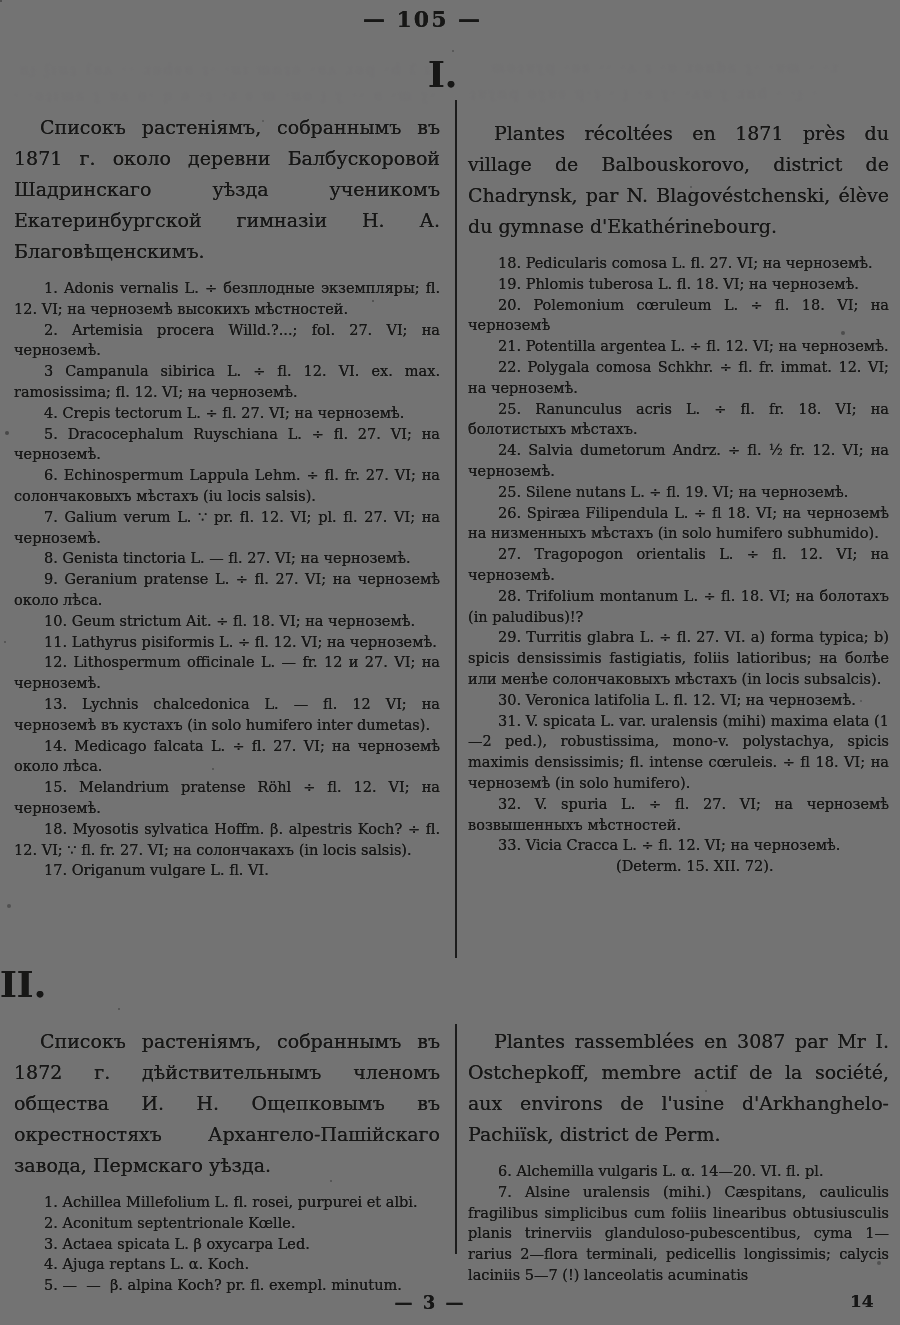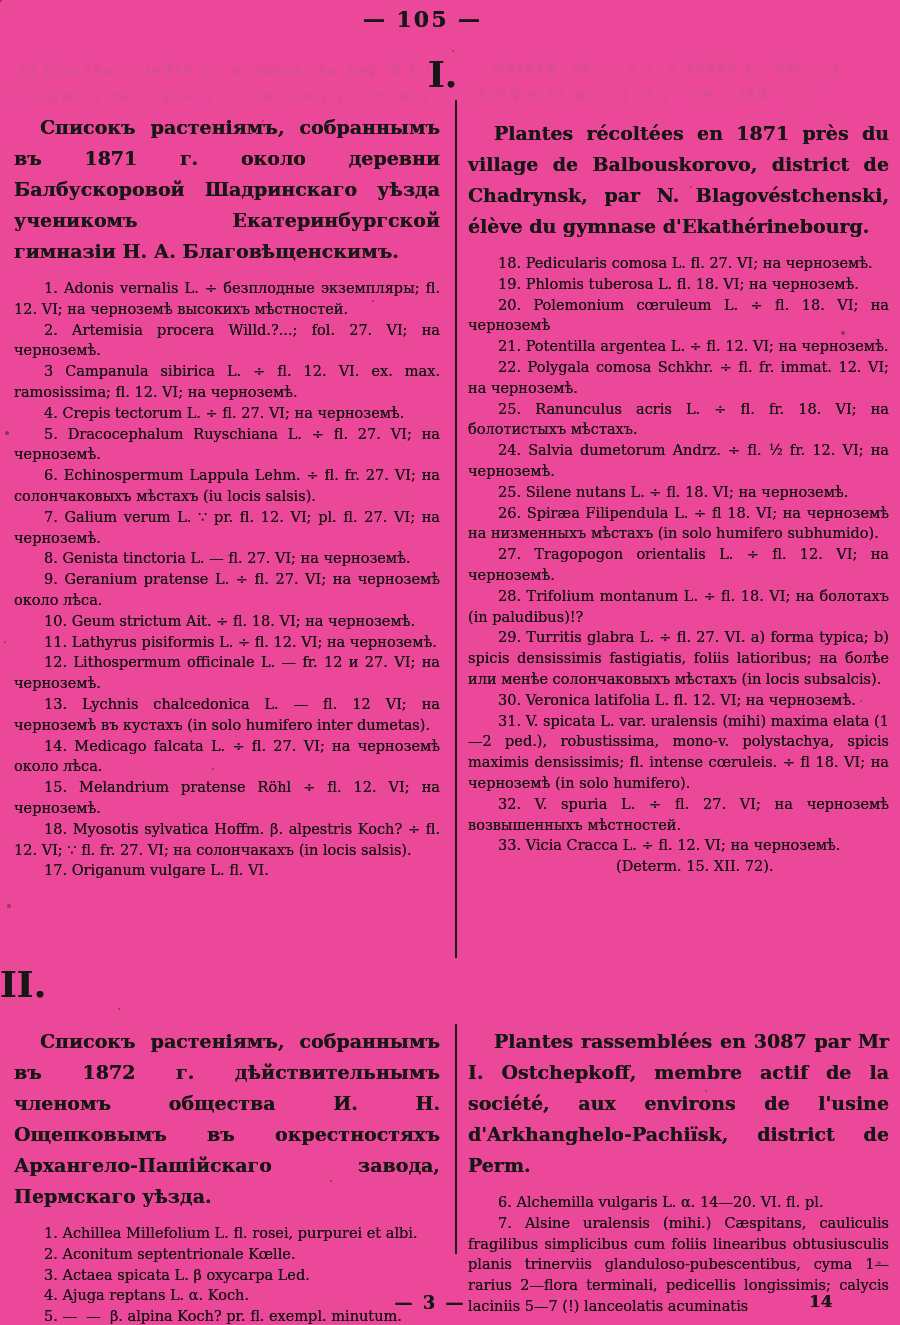--- a/index.html
+++ b/index.html
@@ -1,18 +1,18 @@
 <!DOCTYPE html>
 <html><head>
 <meta charset="utf-8">
 <style>
   html,body{margin:0;padding:0;background:#e9e8ea;}
   .page{
     position:relative;width:900px;height:1325px;overflow:hidden;
-    background:#ec4899;
+    background:#737373;
     font-family:"DejaVu Serif", serif;
     color:#171716;
   }
   .ink{ text-shadow:0 0 0.6px rgba(10,10,10,0.85); }
   .page-number{
     position:absolute;top:6px;left:0;right:55px;text-align:center;
     font-size:22px;font-weight:bold;letter-spacing:2px;
   }
   .bleed{
     position:absolute;color:#6d6a70;opacity:.32;filter:blur(1.2px);
@@ -28,35 +28,35 @@
   }
   .divider1{ top:100px;height:858px; }
   .divider2{ top:1024px;height:230px; }
   .col{ position:absolute; }
   .col-left1{ left:14px; top:112px; width:426px; }
   .col-right1{ left:468px; top:118px; width:421px; }
   .col-left2{ left:14px; top:1026px; width:426px; }
   .col-right2{ left:468px; top:1026px; width:421px; }
   .col-title{
     margin:0 0 11px 0;
-    font-size:19px;font-weight:bold;line-height:31px;
+    font-size:19px;font-weight:normal;line-height:31px;
     text-align:justify;text-indent:26px;
   }
   .entry{
     margin:0;font-size:14.5px;line-height:20.8px;
     text-align:justify;text-indent:30px;
   }
   .determ{ text-align:left;text-indent:0;padding-left:148px; }
   .gapline{ white-space:pre-wrap; }
   .footer-sheet{
     position:absolute;left:0;right:40px;bottom:12px;text-align:center;
     font-size:18px;font-weight:bold;letter-spacing:2px;
   }
   .footer-page{
-    position:absolute;left:809px;bottom:14px;font-size:17px;font-weight:bold;margin-top:47px;
+    position:absolute;left:850px;bottom:14px;font-size:17px;font-weight:bold;margin-top:47px;
   }
   .specks{
     position:absolute;left:0;top:0;width:2px;height:2px;border-radius:50%;
     background:rgba(30,30,30,.55);
     box-shadow:
       6px 432px 0 1px rgba(30,30,30,.5),
       4px 641px 0 0 rgba(30,30,30,.45),
       8px 905px 0 1px rgba(30,30,30,.4),
       372px 300px 0 0 rgba(30,30,30,.5),
       690px 186px 0 0 rgba(30,30,30,.4),
@@ -110,21 +110,21 @@
 
   <div class="col col-right1">
     <p class="col-title ink">Plantes récoltées en 1871 près du village de Balbouskorovo, district de Chadrynsk, par N. Blagovéstchenski, élève du gymnase d'Ekathérinebourg.</p>
     <p class="entry ink">18. Pedicularis comosa L. fl. 27. VI; на черноземѣ.</p>
     <p class="entry ink">19. Phlomis tuberosa L. fl. 18. VI; на черноземѣ.</p>
     <p class="entry ink">20. Polemonium cœruleum L. ÷ fl. 18. VI; на черноземѣ</p>
     <p class="entry ink">21. Potentilla argentea L. ÷ fl. 12. VI; на черноземѣ.</p>
     <p class="entry ink">22. Polygala comosa Schkhr. ÷ fl. fr. immat. 12. VI; на черноземѣ.</p>
     <p class="entry ink">25. Ranunculus acris L. ÷ fl. fr. 18. VI; на болотистыхъ мѣстахъ.</p>
     <p class="entry ink">24. Salvia dumetorum Andrz. ÷ fl. ½ fr. 12. VI; на черноземѣ.</p>
-    <p class="entry ink">25. Silene nutans L. ÷ fl. 18. VI; на черноземѣ.</p>
+    <p class="entry ink">25. Silene nutans L. ÷ fl. 19. VI; на черноземѣ.</p>
     <p class="entry ink">26. Spiræa Filipendula L. ÷ fl 18. VI; на черноземѣ на низменныхъ мѣстахъ (in solo humifero subhumido).</p>
     <p class="entry ink">27. Tragopogon orientalis L. ÷ fl. 12. VI; на черноземѣ.</p>
     <p class="entry ink">28. Trifolium montanum L. ÷ fl. 18. VI; на болотахъ (in paludibus)!?</p>
     <p class="entry ink">29. Turritis glabra L. ÷ fl. 27. VI. a) forma typica; b) spicis densissimis fastigiatis, foliis latioribus; на болѣе или менѣе солончаковыхъ мѣстахъ (in locis subsalcis).</p>
     <p class="entry ink">30. Veronica latifolia L. fl. 12. VI; на черноземѣ.</p>
     <p class="entry ink">31. V. spicata L. var. uralensis (mihi) maxima elata (1—2 ped.), robustissima, mono-v. polystachya, spicis maximis densissimis; fl. intense cœruleis. ÷ fl 18. VI; на черноземѣ (in solo humifero).</p>
     <p class="entry ink">32. V. spuria L. ÷ fl. 27. VI; на черноземѣ возвышенныхъ мѣстностей.</p>
     <p class="entry ink">33. Vicia Cracca L. ÷ fl. 12. VI; на черноземѣ.</p>
     <p class="entry determ ink">(Determ. 15. XII. 72).</p>
   </div>

